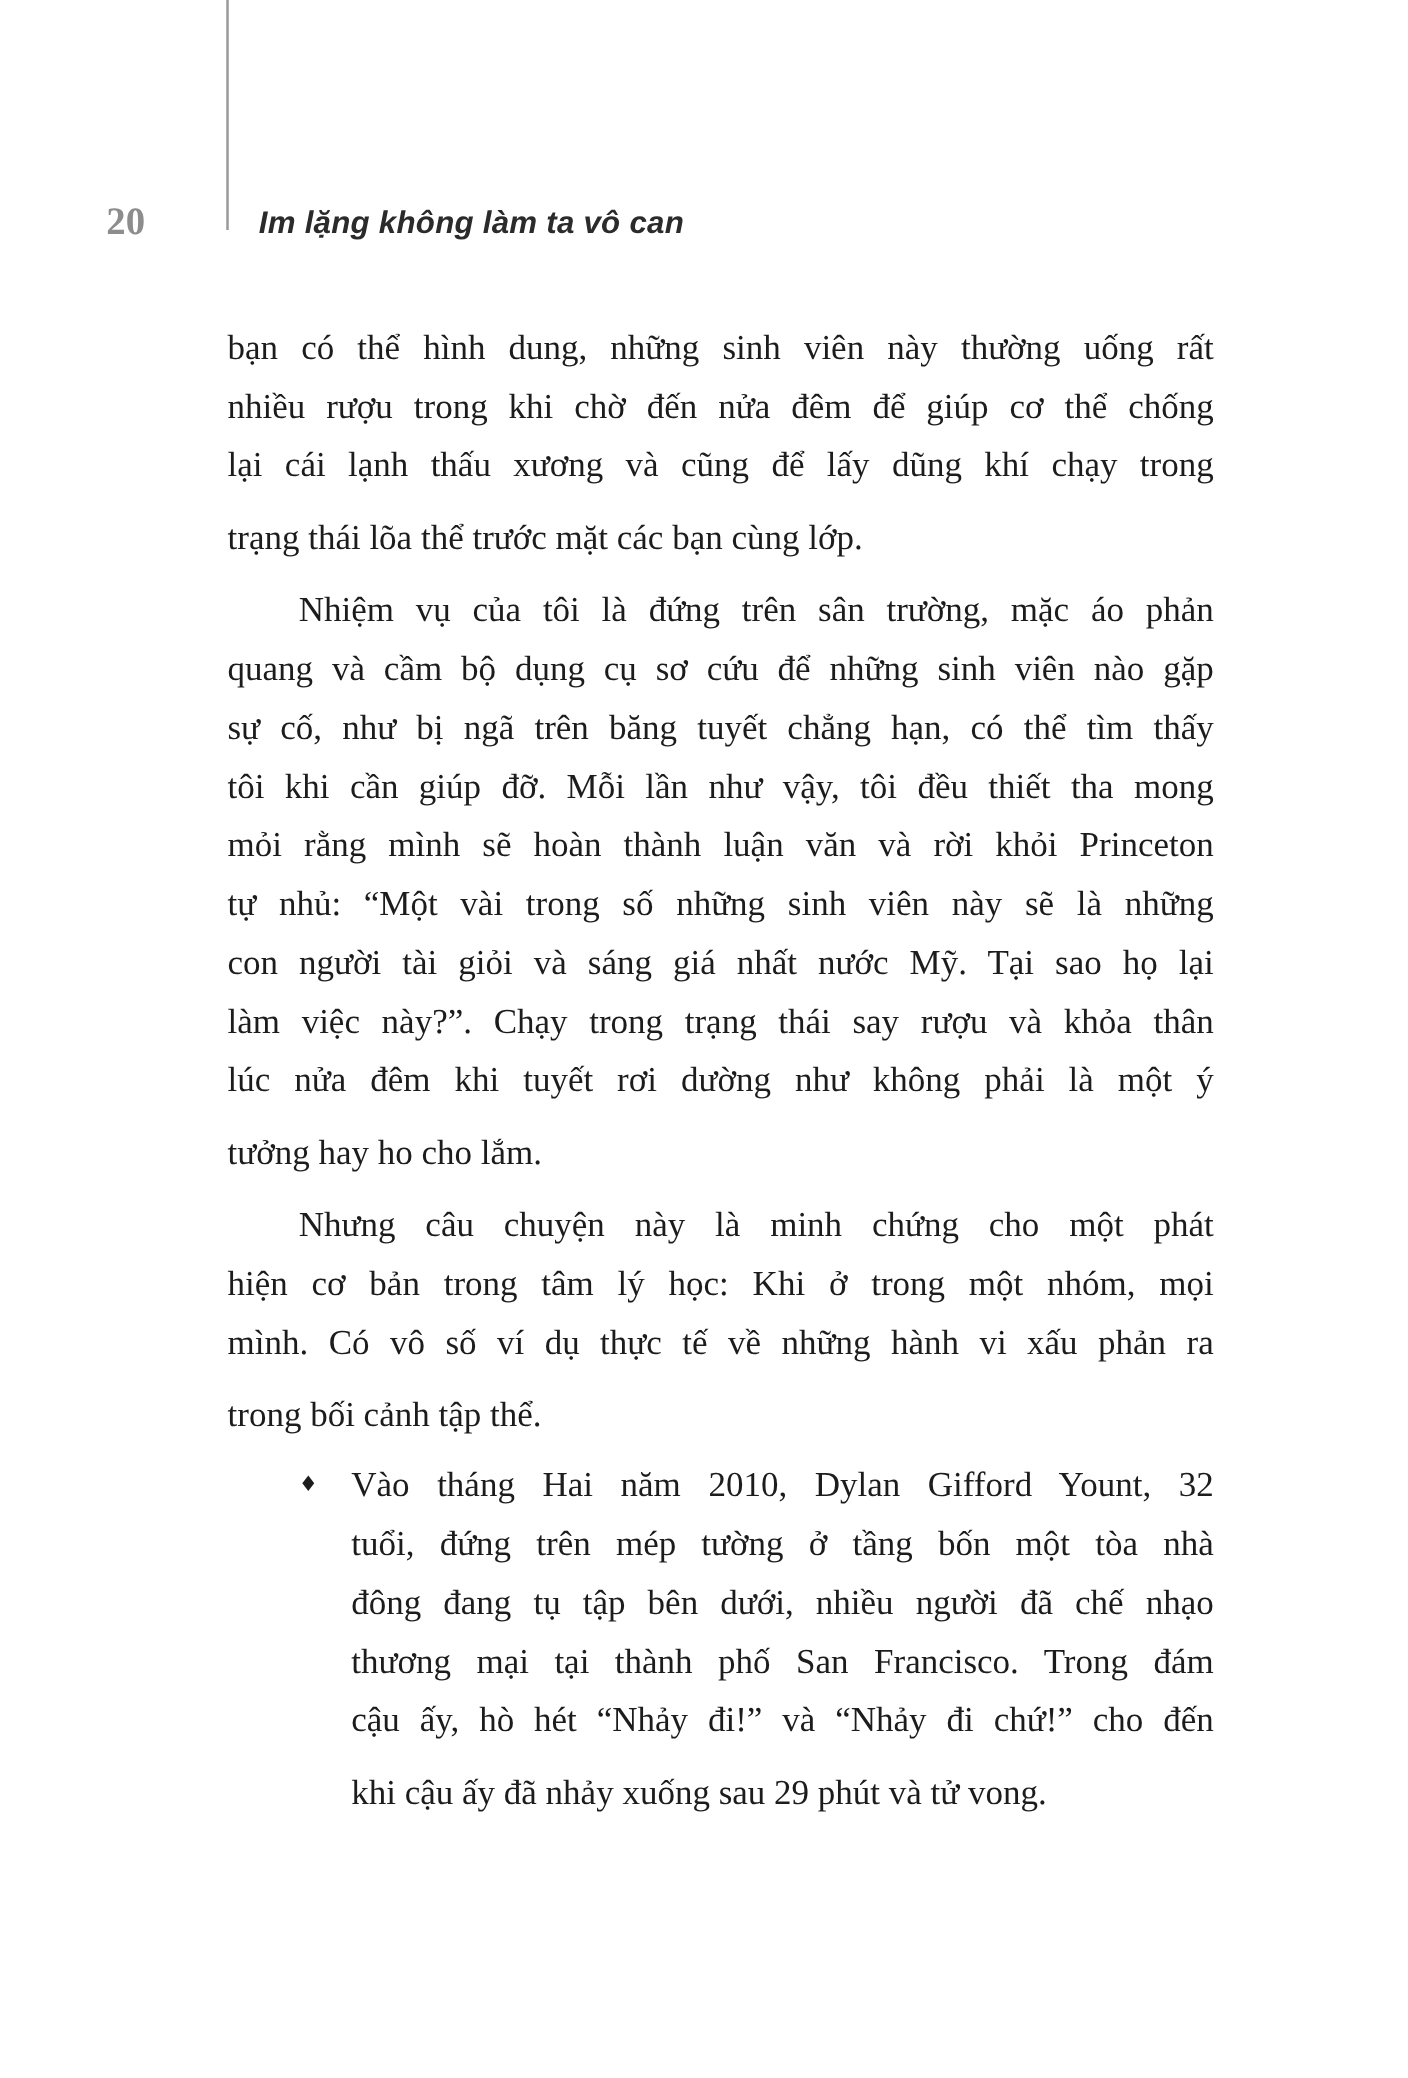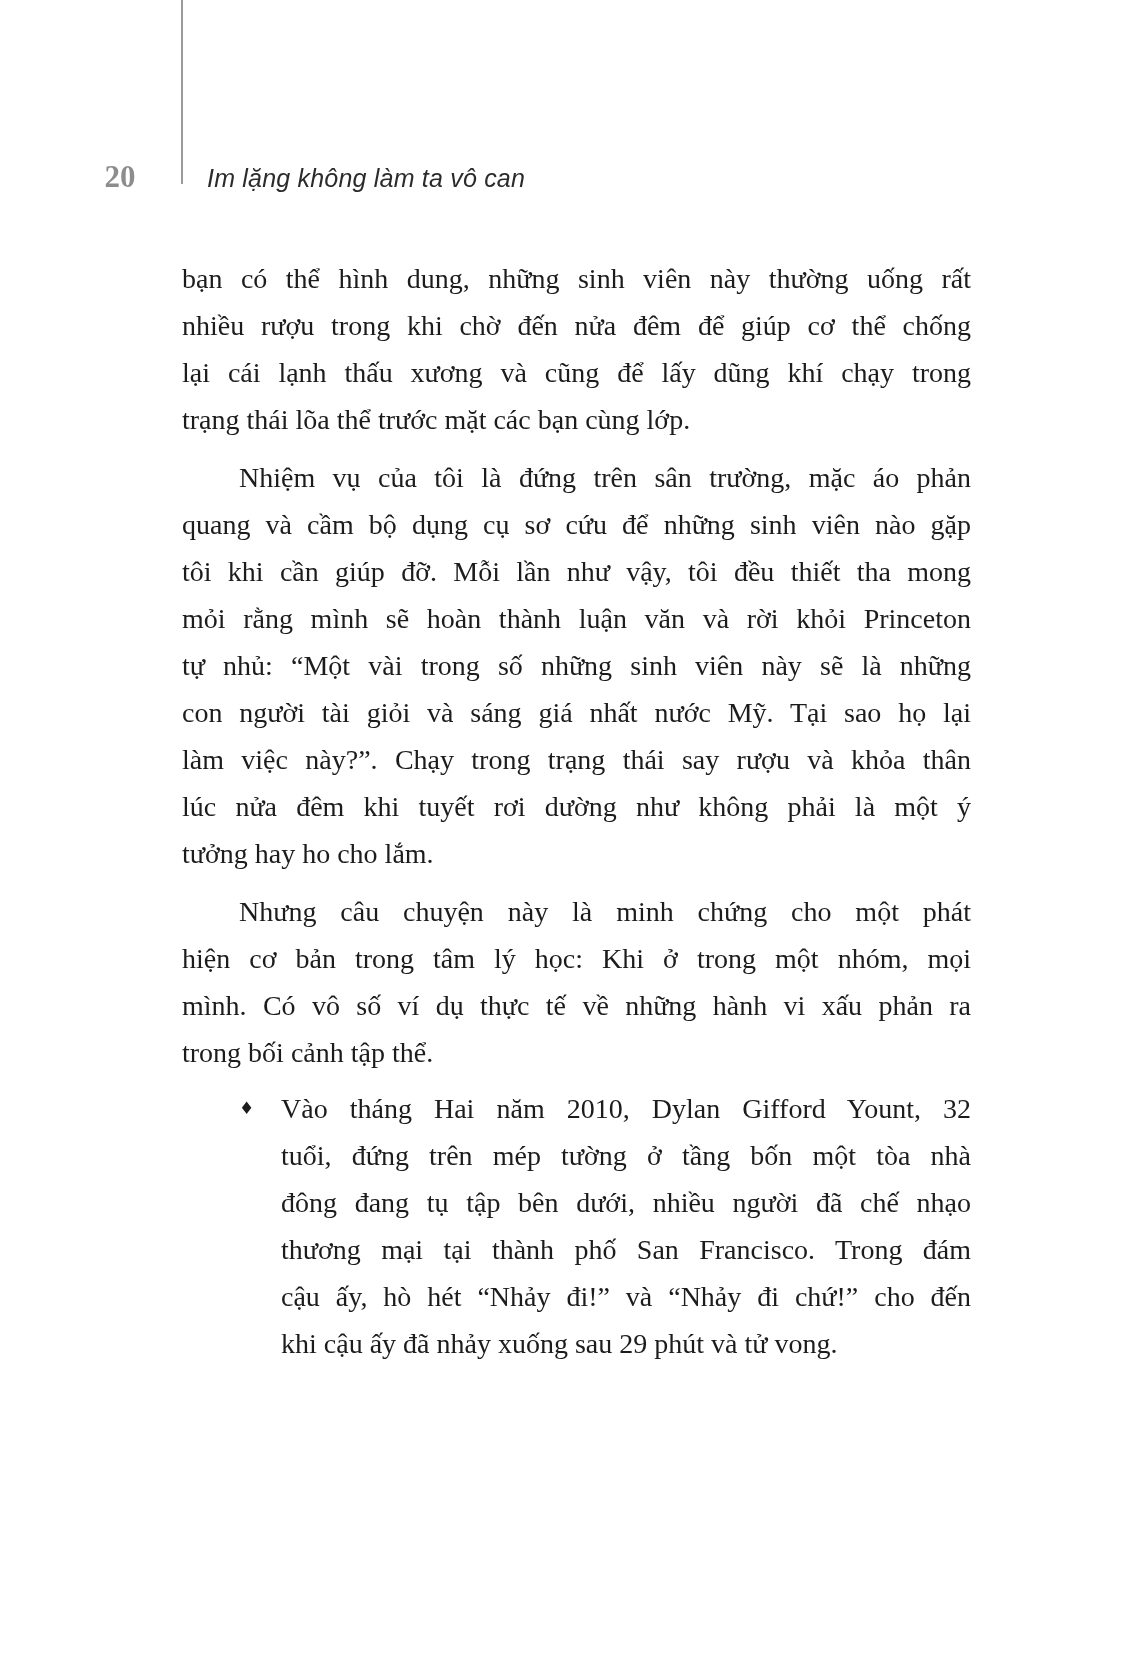--- a/index.html
+++ b/index.html
@@ -3,45 +3,46 @@
 <meta charset="utf-8">
 <style>
   html,body{margin:0;padding:0;}
   body{
     width:1126px;height:1662px;position:relative;overflow:hidden;
     background:var(--background,#ffffff);
     font-family:"Liberation Serif","DejaVu Serif",serif;
   }
   .page-num{
     position:absolute;left:85px;top:161px;width:70px;line-height:1;
-    text-align:center;font-weight:bold;font-size:31px;
+    text-align:left;font-weight:bold;font-size:31px;
     color:var(--page_number,#8d8d8d);
   }
   .rule{
     position:absolute;left:181px;top:0;width:2px;height:184px;
     background:var(--rule,#9a9a9a);
   }
   .running-title{
     position:absolute;left:207px;top:166px;line-height:1;
     font-family:"Liberation Sans","DejaVu Sans",sans-serif;
     font-style:italic;font-size:25px;letter-spacing:.2px;
     color:var(--title,#2b2b2b);
+    font-weight:bold;
   }
   .body-text{
     position:absolute;left:182px;top:255px;width:789px;
     font-size:28px;line-height:47px;
     color:var(--text,#1c1c1c);
   }
   .line{
     text-align:justify;
     text-align-last:justify;
     -moz-text-align-last:justify;
     white-space:nowrap;
   }
-  .line.last{text-align-last:left;-moz-text-align-last:left;}
+  .line.last{text-align-last:left;margin-top:11px;-moz-text-align-last:left;}
   .line.indent{text-indent:57px;}
   .paragraph + .paragraph{margin-top:11px;}
   .bullet-item{position:relative;padding-left:99px;margin-top:9px;}
   .bullet-marker{
     position:absolute;left:57px;top:0;line-height:47px;
     font-size:17px;color:var(--text,#1c1c1c);
     font-family:"DejaVu Sans",sans-serif;
   }
 </style>
 </head>
@@ -56,20 +57,21 @@
   <div class="body-text">
       <div class="paragraph">
         <div class="line">bạn có thể hình dung, những sinh viên này thường uống rất</div>
         <div class="line">nhiều rượu trong khi chờ đến nửa đêm để giúp cơ thể chống</div>
         <div class="line">lại cái lạnh thấu xương và cũng để lấy dũng khí chạy trong</div>
         <div class="line last">trạng thái lõa thể trước mặt các bạn cùng lớp.</div>
       </div>
       <div class="paragraph">
         <div class="line indent">Nhiệm vụ của tôi là đứng trên sân trường, mặc áo phản</div>
         <div class="line">quang và cầm bộ dụng cụ sơ cứu để những sinh viên nào gặp</div>
+        <div class="line">sự cố, như bị ngã trên băng tuyết chẳng hạn, có thể tìm thấy</div>
         <div class="line">tôi khi cần giúp đỡ. Mỗi lần như vậy, tôi đều thiết tha mong</div>
         <div class="line">mỏi rằng mình sẽ hoàn thành luận văn và rời khỏi Princeton</div>
         <div class="line">tự nhủ: “Một vài trong số những sinh viên này sẽ là những</div>
         <div class="line">con người tài giỏi và sáng giá nhất nước Mỹ. Tại sao họ lại</div>
         <div class="line">làm việc này?”. Chạy trong trạng thái say rượu và khỏa thân</div>
         <div class="line">lúc nửa đêm khi tuyết rơi dường như không phải là một ý</div>
         <div class="line last">tưởng hay ho cho lắm.</div>
       </div>
       <div class="paragraph">
         <div class="line indent">Nhưng câu chuyện này là minh chứng cho một phát</div>

